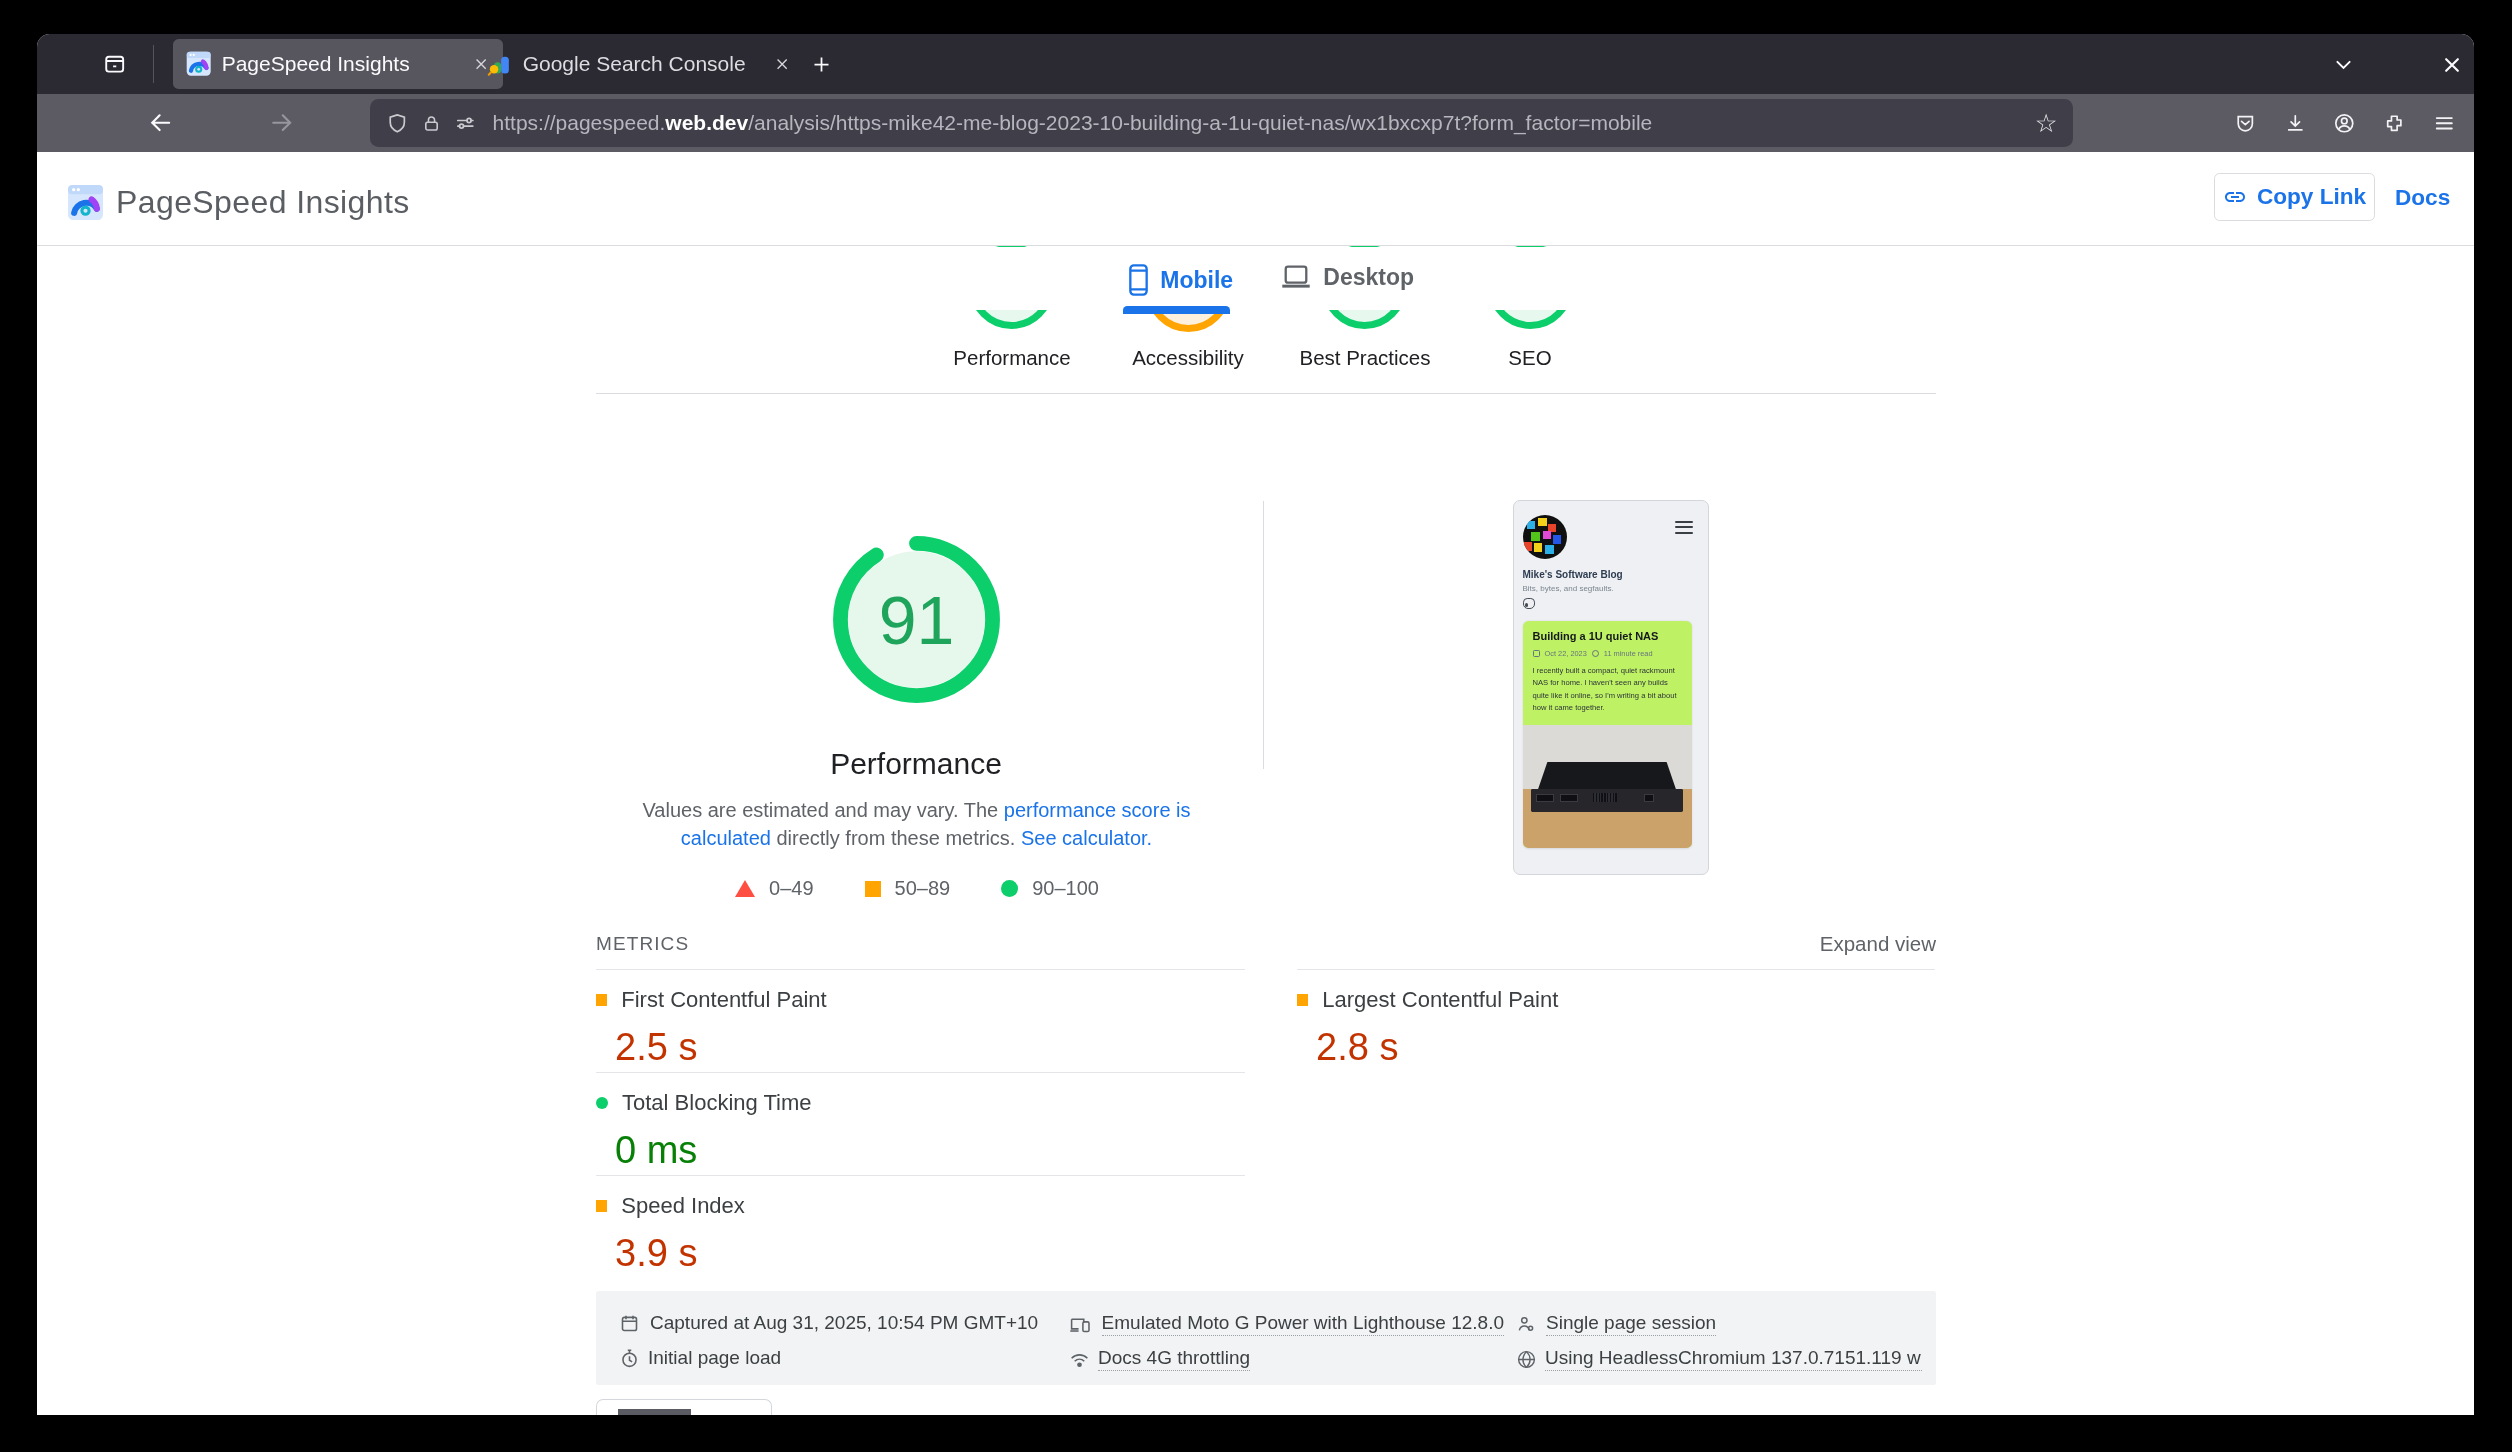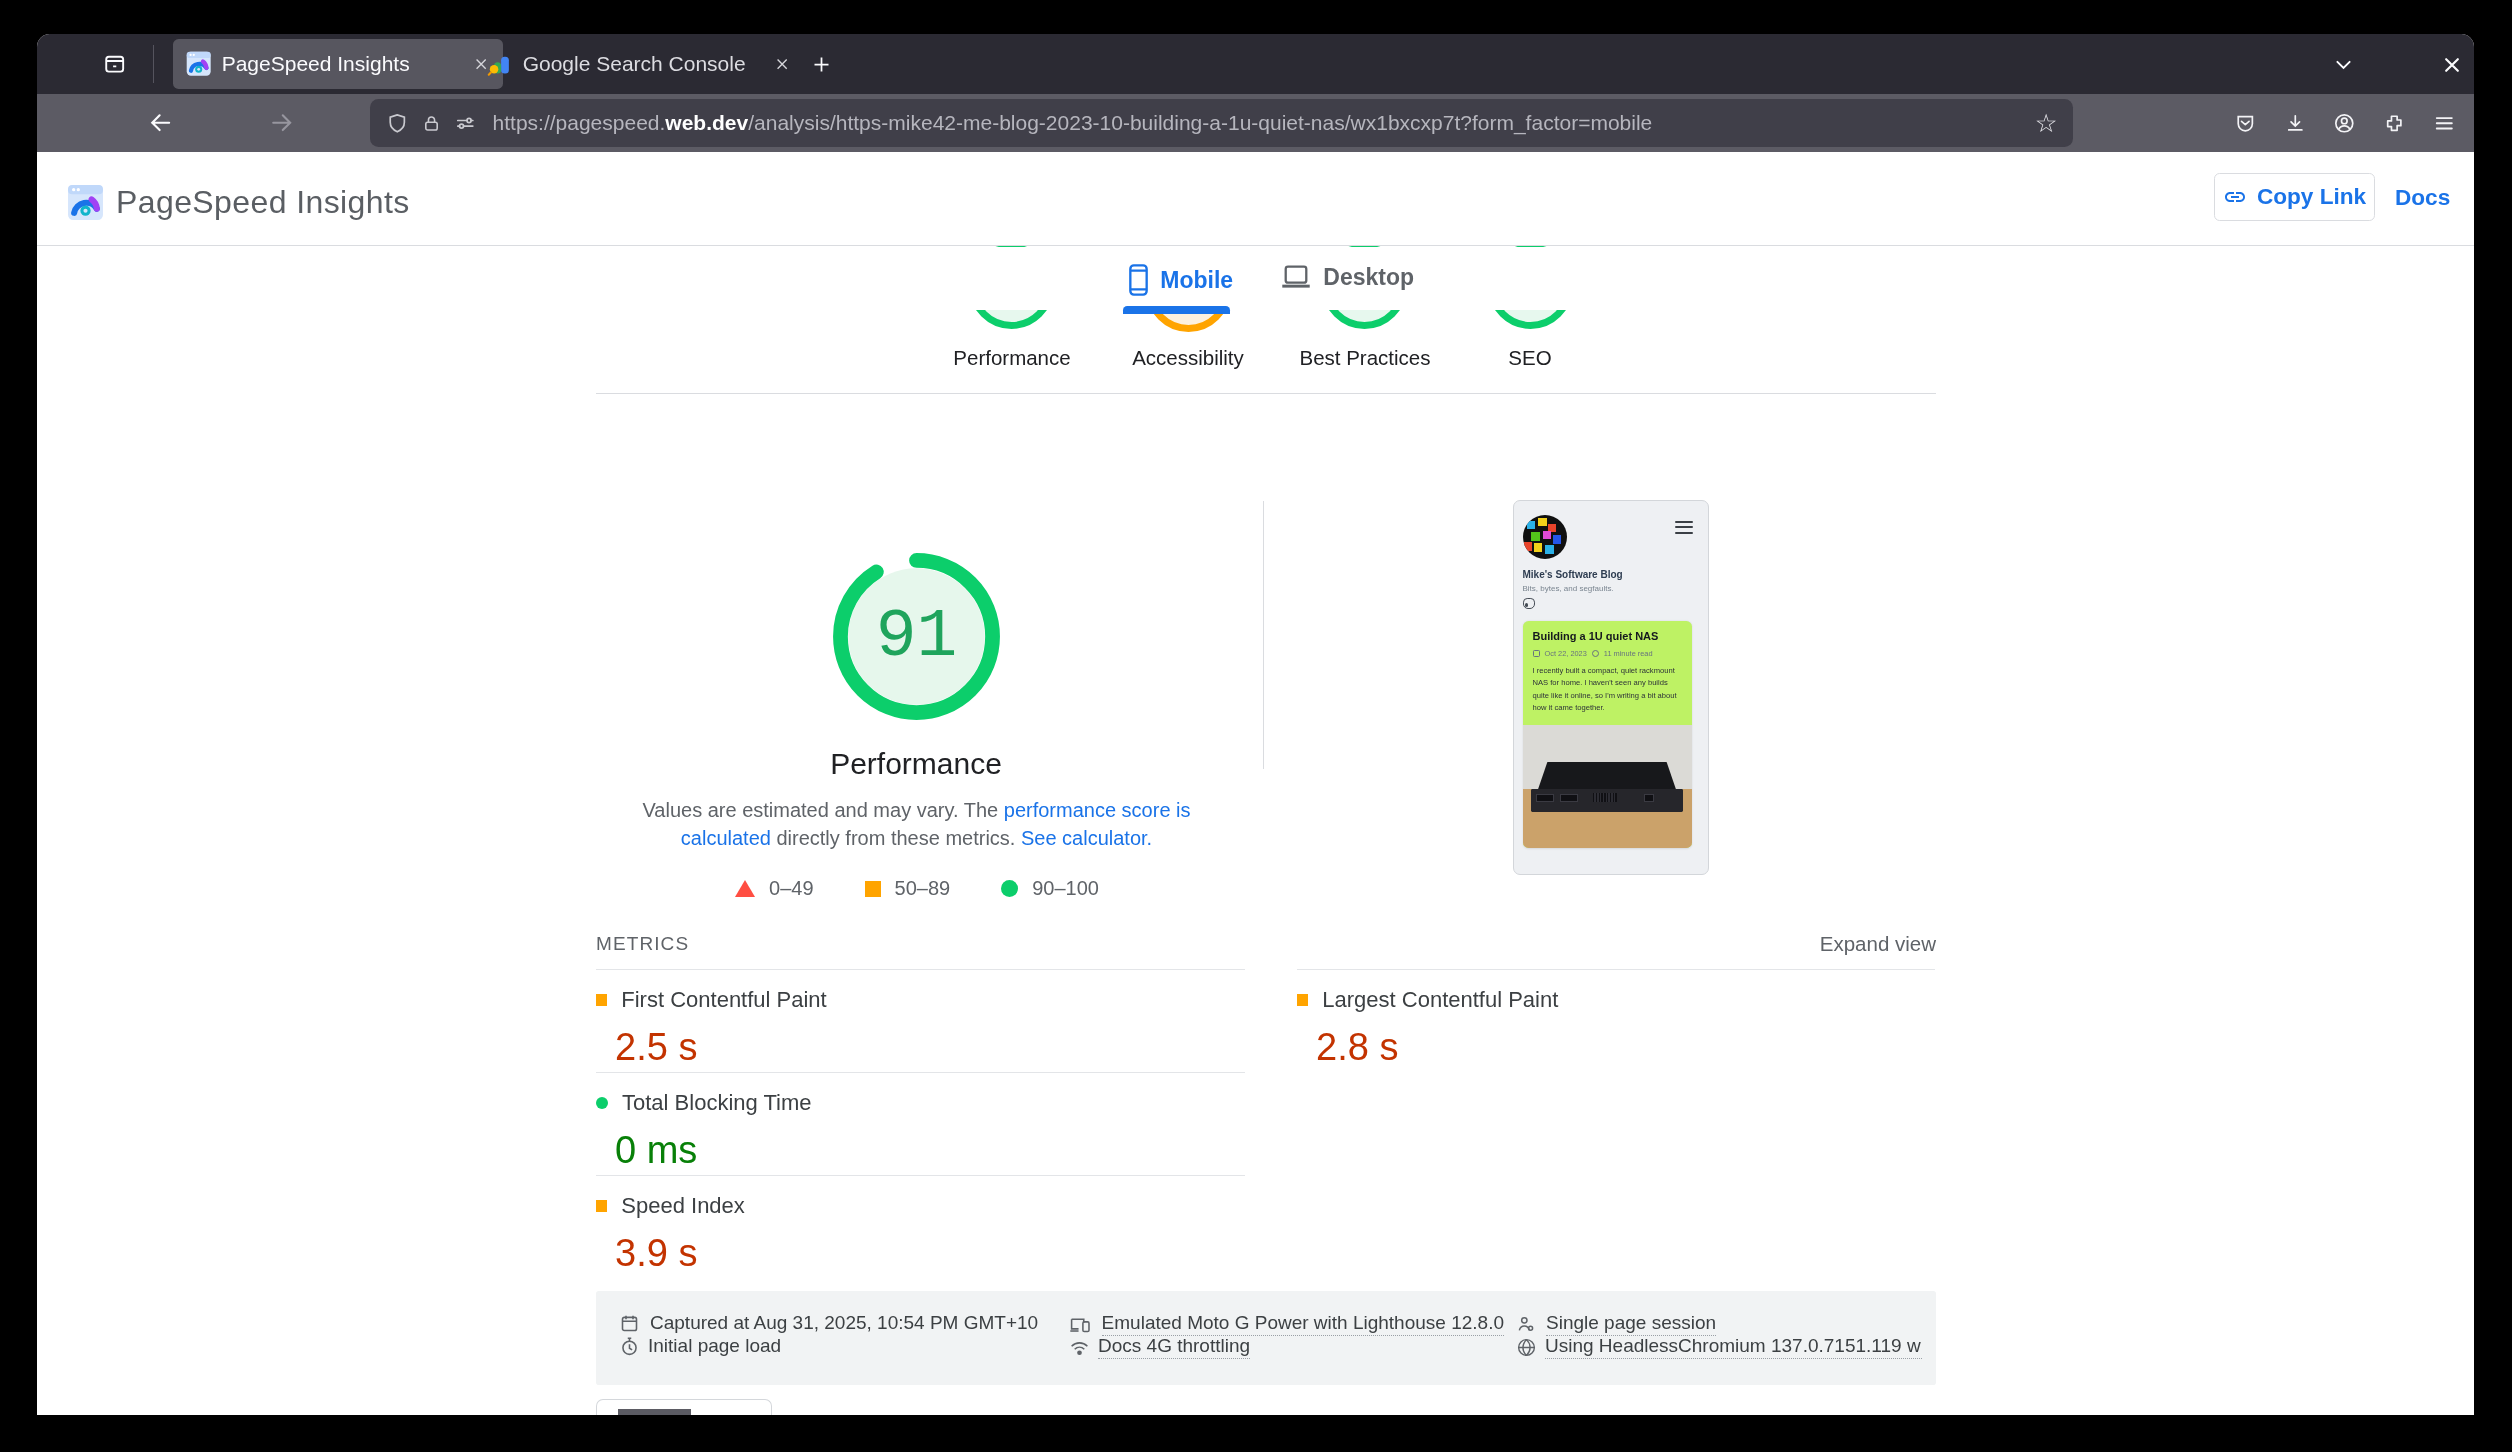--- a/index.html
+++ b/index.html
@@ -47,21 +47,21 @@
   .ff-tab.desktop { left:1243px; top:111px; color:#5f6368; }
   .ff-underline { position:absolute; left:1086px; top:154px; width:107px; height:7.8px; background:#1a73e8; border-radius:4.2px 4.2px 0 0; z-index:5; }
 
   .cgauge { position:absolute; width:85px; height:85px; border-radius:50%; z-index:1; }
   .cgauge.green { border:7.8px solid #0cce6b; background:#e7f8ee; }
   .cgauge.orange { border:7.8px solid #ffa400; background:#fdf1de; }
   .gauge-cover { position:absolute; left:0; top:95px; width:100%; height:63px; background:#fff; z-index:2; }
   .cat-label { position:absolute; top:194px; width:212px; text-align:center; font-size:20.5px; color:#202124; z-index:2; }
   .cat-divider { position:absolute; left:559px; top:241px; width:1340px; height:0.7px; background:#dadce0; }
 
-  .big-gauge { position:absolute; left:795px; top:400px; width:169px; height:169px;font-family:Liberation Mono, monospace; }
+  .big-gauge { position:absolute; left:795px; top:383px; width:169px; height:169px; }
   .big-gauge .num { position:absolute; inset:0; display:flex; align-items:center; justify-content:center; font-size:68px; color:#1fa45c; }
   .perf-title { position:absolute; left:738px; top:595px; width:282px; text-align:center; font-size:30px; color:#202124; }
   .disclaimer { position:absolute; left:587px; top:645px; width:585px; text-align:center; font-size:20px; line-height:27.5px; color:#5f6368; }
   .disclaimer a { color:#1a73e8; text-decoration:none; }
   .legend { position:absolute; left:633px; top:725px; width:494px; display:flex; justify-content:center; gap:51px; align-items:center; font-size:20px; color:#5f6368; }
   .legend .li { display:flex; align-items:center; gap:14px; }
   .sym-tri { width:0; height:0; border-left:10px solid transparent; border-right:10px solid transparent; border-bottom:17.6px solid #ff4e42; }
   .sym-sq { width:16px; height:16px; background:#ffa400; }
   .sym-ci { width:17px; height:17px; border-radius:50%; background:#0cce6b; }
 
@@ -102,21 +102,21 @@
   .mval { margin-top:12.7px; margin-left:19px; font-size:38px; }
   .mval.orange { color:#c33300; }
   .mval.green { color:#088008; }
 
   
   .envbar { position:absolute; left:559px; top:1139px; width:1340px; height:94px; background:#f1f3f4; border-radius:2.8px; }
   .envitem { position:absolute; display:flex; align-items:center; gap:10px; font-size:19px; color:#3c4043; white-space:nowrap; }
   .envitem .eicon { color:#5f6368; display:flex; flex:0 0 auto; }
   .envitem.dotted span.etxt { border-bottom:1.4px dotted #9aa0a6; padding-bottom:1.4px; }
   .envitem .etxt { overflow:hidden; }
-  .env-r1 { top:21px; } .env-r2 { top:44px;gap:8px; }
+  .env-r1 { top:21px; } .env-r2 { top:56px;gap:8px; }
   .env-c1 { left:23px; } .env-c2 { left:473px; } .env-c3 { left:920px; max-width:406px;text-align:center; }
 
   .cutoff-box { position:absolute; left:559px; top:1247px; width:176px; height:21px; border:1.4px solid #d4d7db; border-radius:7px 7px 0 0; border-bottom:none; }
   .cutoff-dark { position:absolute; left:21px; top:9.2px; width:73px; height:8.5px; background:#5b5b63; }
 
   svg { display:block; }
 </style>
 </head>
 <body>
 

